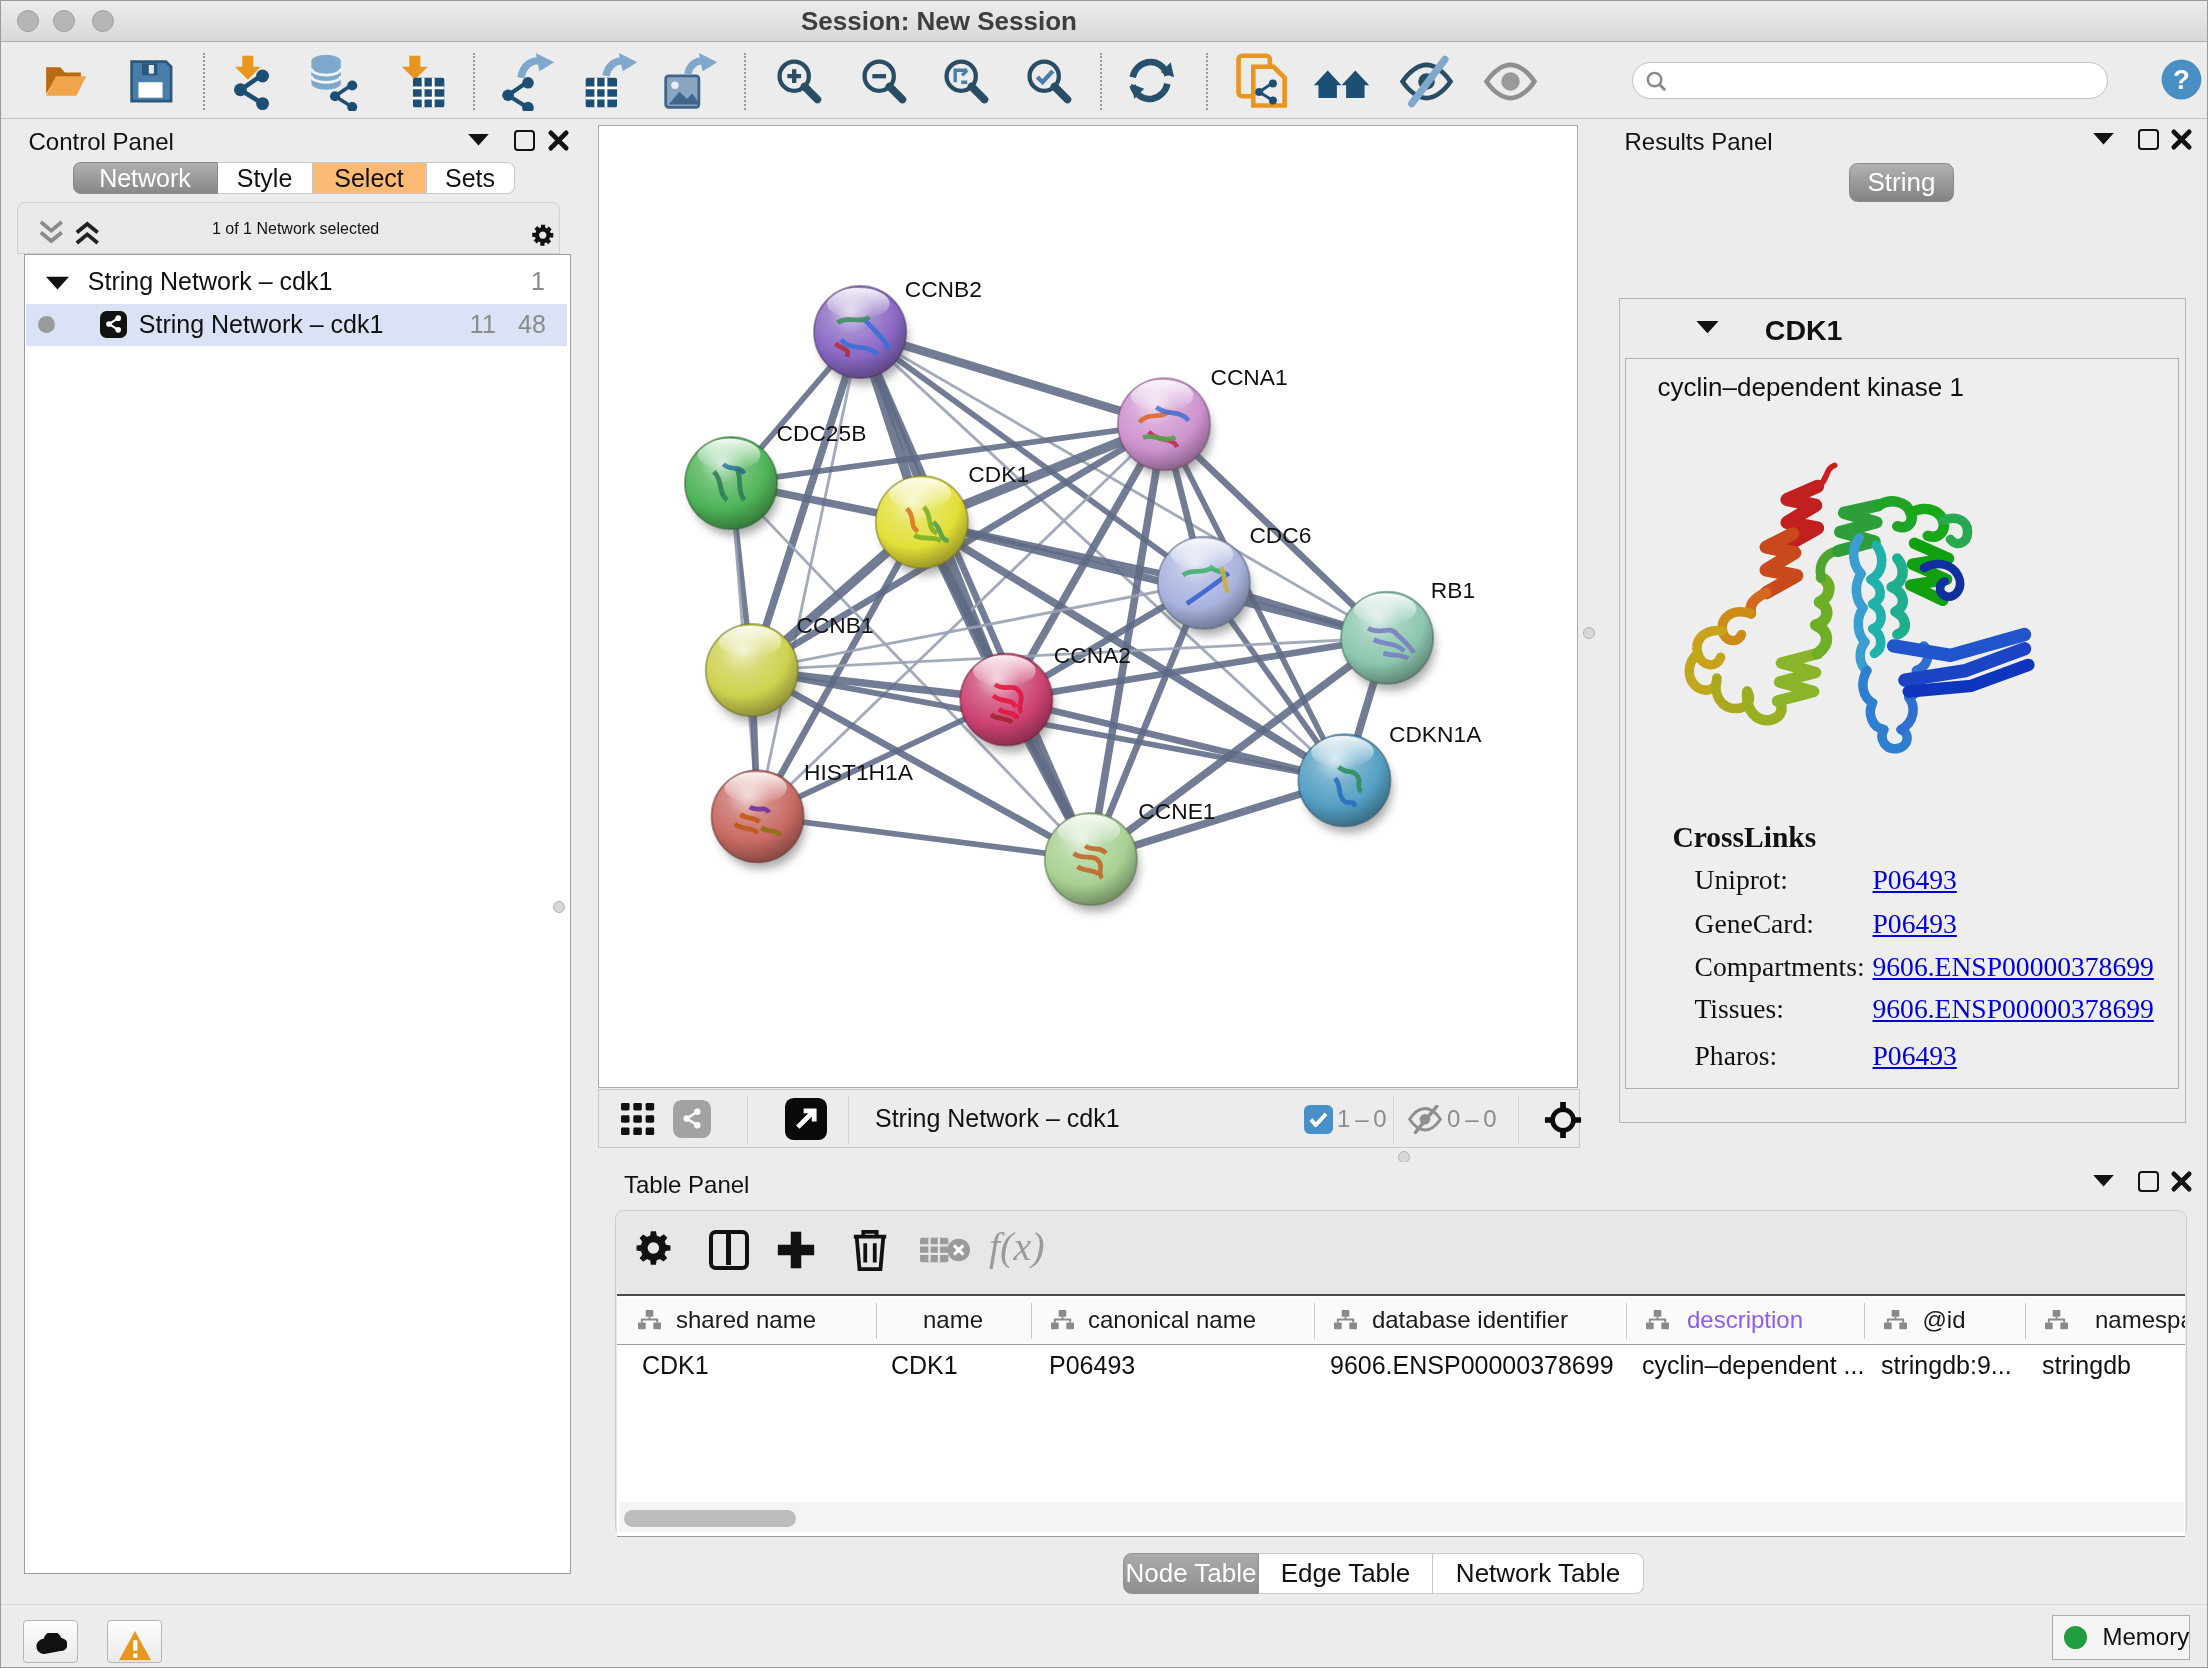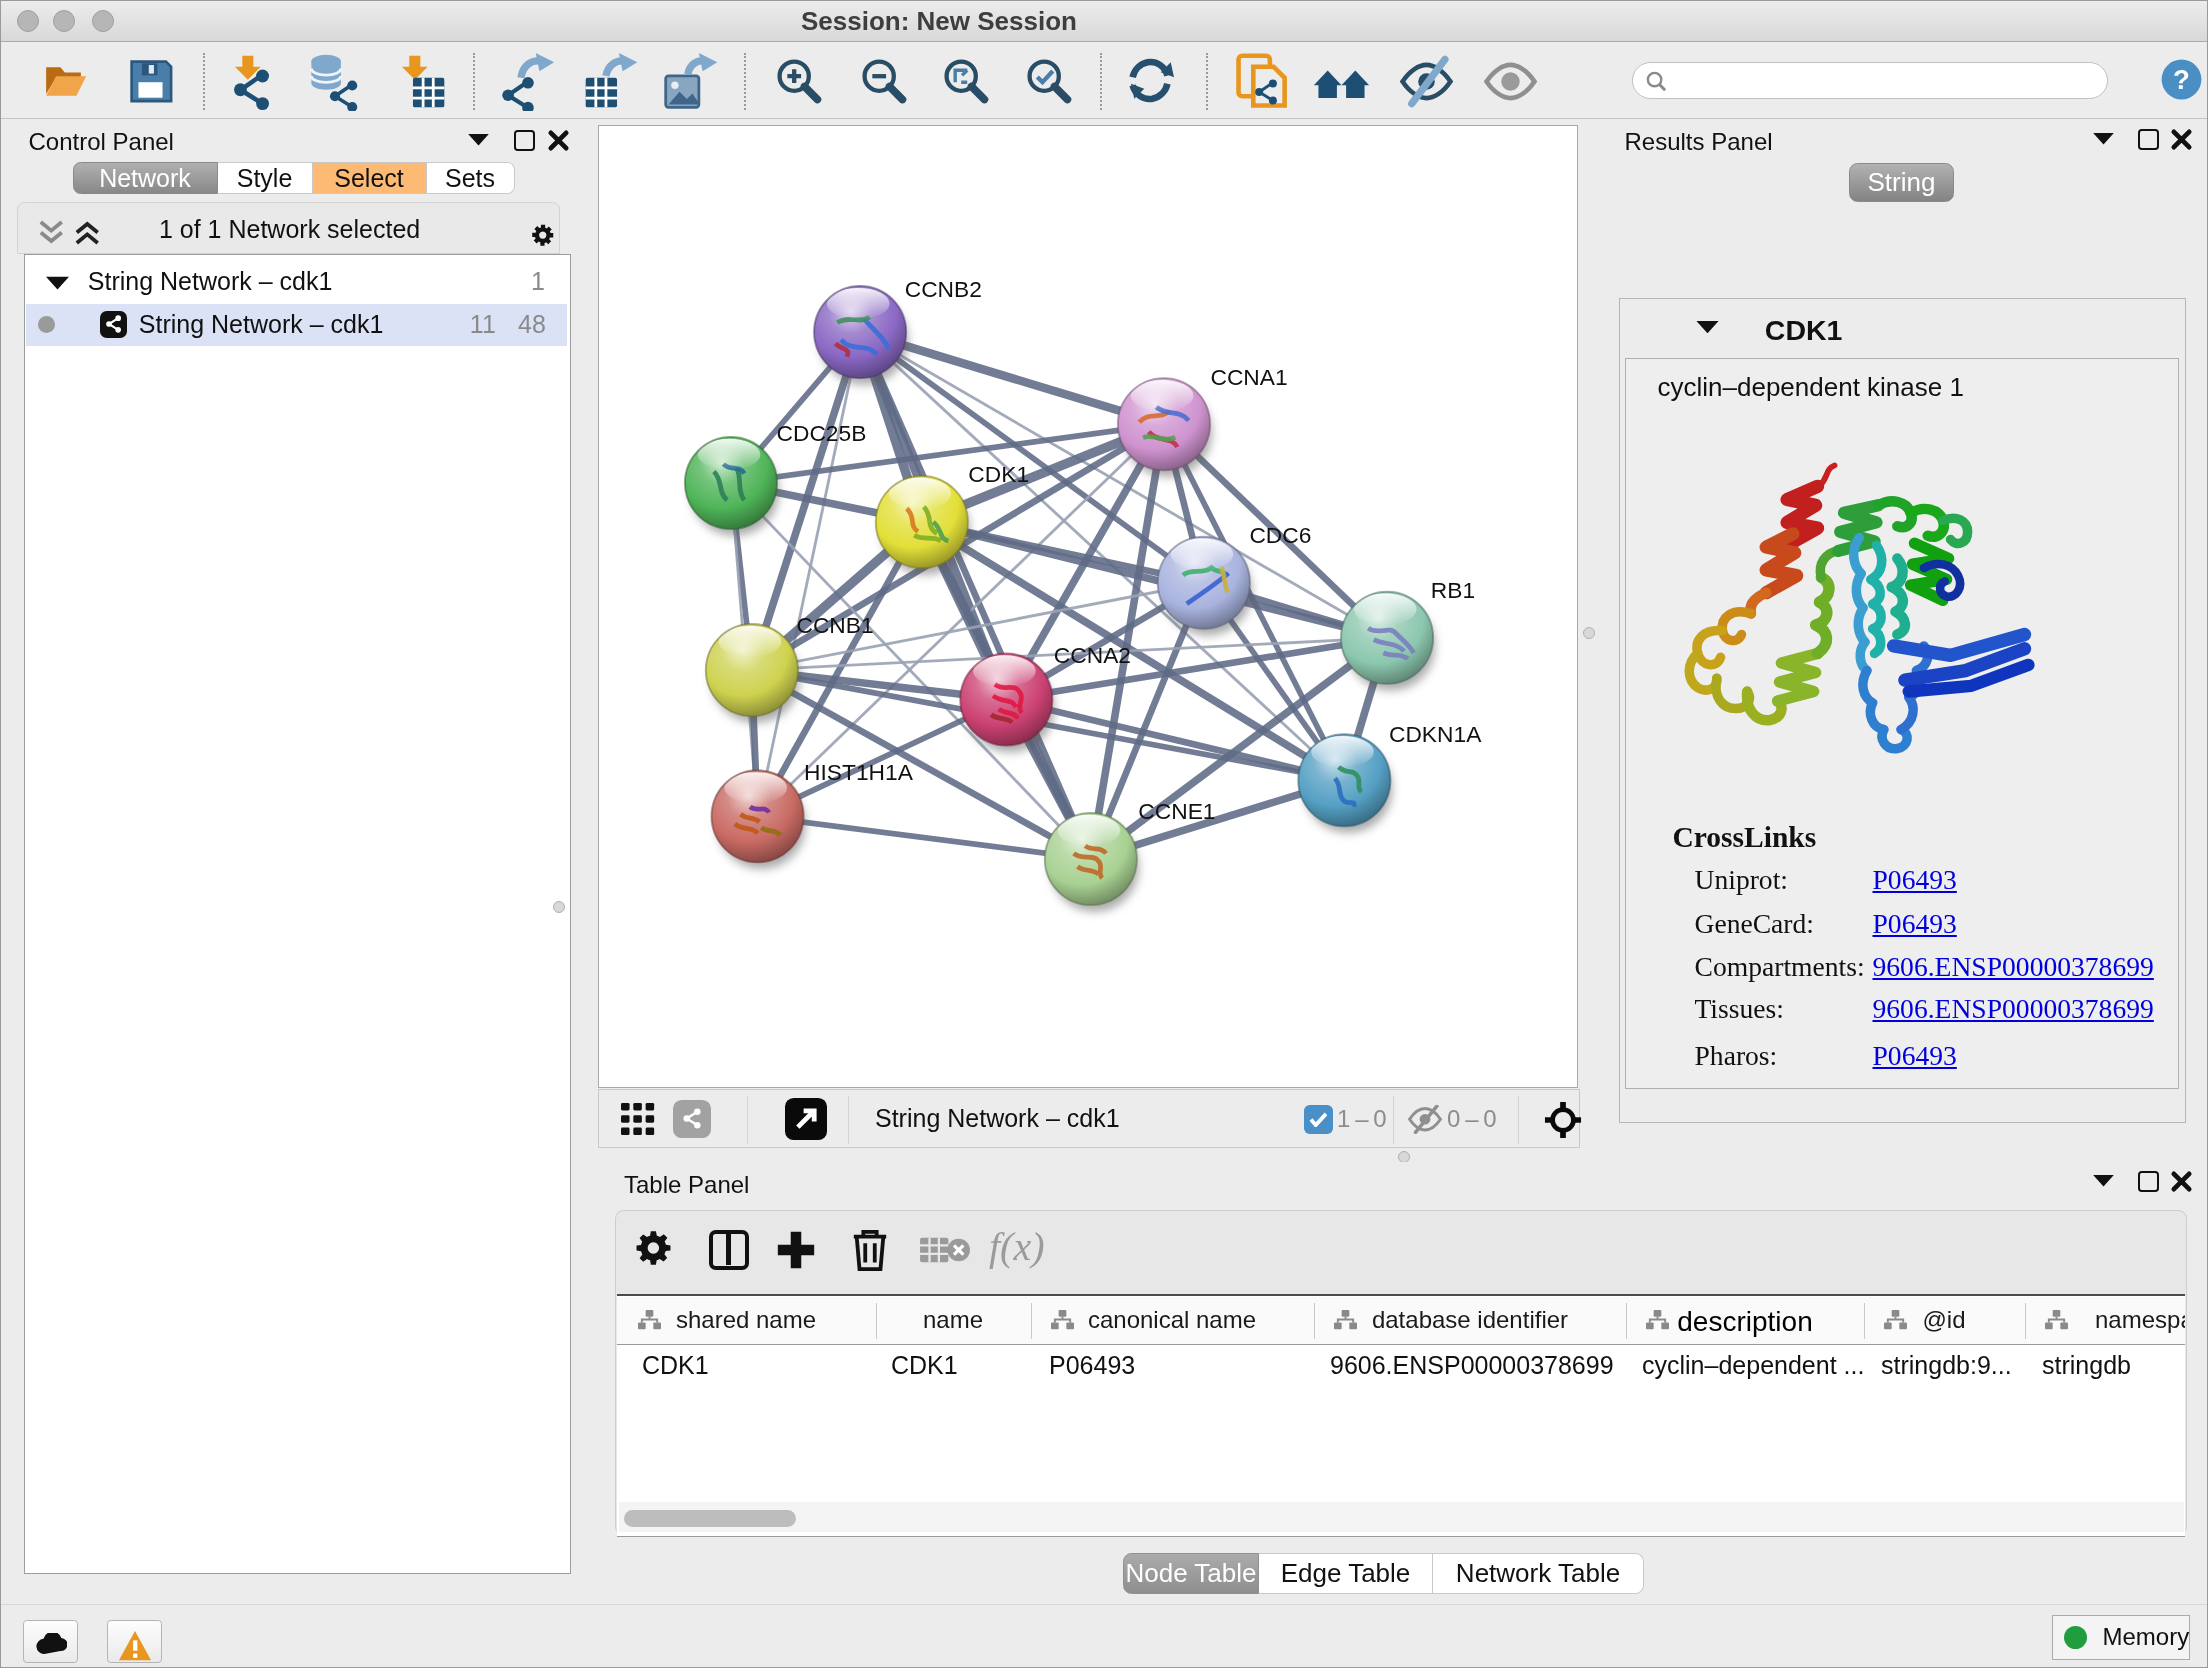--- a/index.html
+++ b/index.html
@@ -175,21 +175,21 @@
 <div style="width:114px;background:#fdba74;color:#111;display:flex;align-items:center;justify-content:center;border:1px solid #c9c9c9;border-left:none">Select</div>
 <div style="width:88px;background:#fff;color:#111;border-radius:0 7.6px 7.6px 0;display:flex;align-items:center;justify-content:center;border:1px solid #c9c9c9;border-left:none">Sets</div>
 </div>
 <div class="abs" style="left:7.6px;top:82px;width:543px;height:52px;background:#e9e9e9;border:1px solid #d2d2d2;border-radius:7.6px 7.6px 0 0">
 <svg class="abs" style="left:19px;top:17px" width="28.5" height="25" viewBox="0 0 30 26">
         <path d="M4,2l11,9L26,2M4,13l11,9l11-9" stroke="#8a8a8a" stroke-width="4" fill="none"></path>
       </svg>
 <svg class="abs" style="left:55px;top:17px" width="28.5" height="25" viewBox="0 0 30 26">
         <path d="M4,24l11-9l11,9M4,13l11-9l11,9" stroke="#222" stroke-width="4" fill="none"></path>
       </svg>
-<div class="abs" style="left:0;top:0;width:543px;height:52px;display:flex;align-items:center;justify-content:center;font-size:25px;color:#111">1 of 1 Network selected</div>
+<div class="abs" style="left:6px;top:0;width:543px;height:52px;display:flex;align-items:center;justify-content:center;font-size:16px;color:#111">1 of 1 Network selected</div>
 <svg class="abs" style="left:509px;top:14.3px" width="30" height="30" viewBox="0 0 60 60">
         <path fill="#111" d="M50,42h-5.2a13.5,13.5 0 0 0-1.3-3.2l3.7-3.7-5.7-5.7-3.7,3.7a13.5,13.5 0 0 0-3.2-1.3V26h-8v5.2a13.5,13.5 0 0 0-3.2,1.3l-3.7-3.7-5.7,5.7 3.7,3.7a13.5,13.5 0 0 0-1.3,3.2H10v8h5.2a13.5,13.5 0 0 0 1.3,3.2l-3.7,3.7 5.7,5.7 3.7-3.7a13.5,13.5 0 0 0 3.2,1.3V66h8v-5.2a13.5,13.5 0 0 0 3.2-1.3l3.7,3.7 5.7-5.7-3.7-3.7a13.5,13.5 0 0 0 1.3-3.2H50z M30,53a7,7 0 1 1 0.001,0z" transform="translate(0,-12) scale(1.05)"></path>
       </svg>
 </div>
 <div class="abs" style="left:14.3px;top:134px;width:547px;height:1320px;background:#fff;border:1.9px solid #9c9c9c">
 <svg class="abs" style="left:21px;top:20px" width="23" height="15" viewBox="0 0 20 12">
         <path d="M0,1h20L10,12z" fill="#111"></path>
       </svg>
 <div class="abs" style="left:63px;top:12.4px;font-size:25px;color:#111">String Network – cdk1</div>
 <div class="abs" style="left:472px;top:12.4px;width:48px;font-size:25px;color:#8a8a8a;text-align:right">1</div>
@@ -609,21 +609,21 @@
 <div class="abs" style="left:663px;top:8.6px;width:380px;text-align:center;font-size:24px;color:#1a1a1a">database identifier</div>
 <div class="abs" style="left:1009px;top:5.7px;width:0;height:36px;border-left:1.9px solid #c9c9c9"></div>
 <svg class="abs" style="left:1028px;top:12.4px" width="25" height="23" viewBox="0 0 26 24">
         <g fill="#8a8a8a">
           <rect x="9" y="1" width="8" height="7" rx="1"></rect>
           <rect x="1" y="14" width="8" height="7" rx="1"></rect>
           <rect x="17" y="14" width="8" height="7" rx="1"></rect>
           <path d="M13,8v4M5,14v-3h16v3" stroke="#8a8a8a" stroke-width="2" fill="none"></path>
         </g>
       </svg>
-<div class="abs" style="left:938px;top:8.6px;width:380px;text-align:center;font-size:28px;color:#000000">description</div>
+<div class="abs" style="left:938px;top:8.6px;width:380px;text-align:center;font-size:24px;color:#8b5cf6">description</div>
 <div class="abs" style="left:1247px;top:5.7px;width:0;height:36px;border-left:1.9px solid #c9c9c9"></div>
 <svg class="abs" style="left:1266px;top:12.4px" width="25" height="23" viewBox="0 0 26 24">
         <g fill="#8a8a8a">
           <rect x="9" y="1" width="8" height="7" rx="1"></rect>
           <rect x="1" y="14" width="8" height="7" rx="1"></rect>
           <rect x="17" y="14" width="8" height="7" rx="1"></rect>
           <path d="M13,8v4M5,14v-3h16v3" stroke="#8a8a8a" stroke-width="2" fill="none"></path>
         </g>
       </svg>
 <div class="abs" style="left:1137px;top:8.6px;width:380px;text-align:center;font-size:24px;color:#1a1a1a">@id</div>

